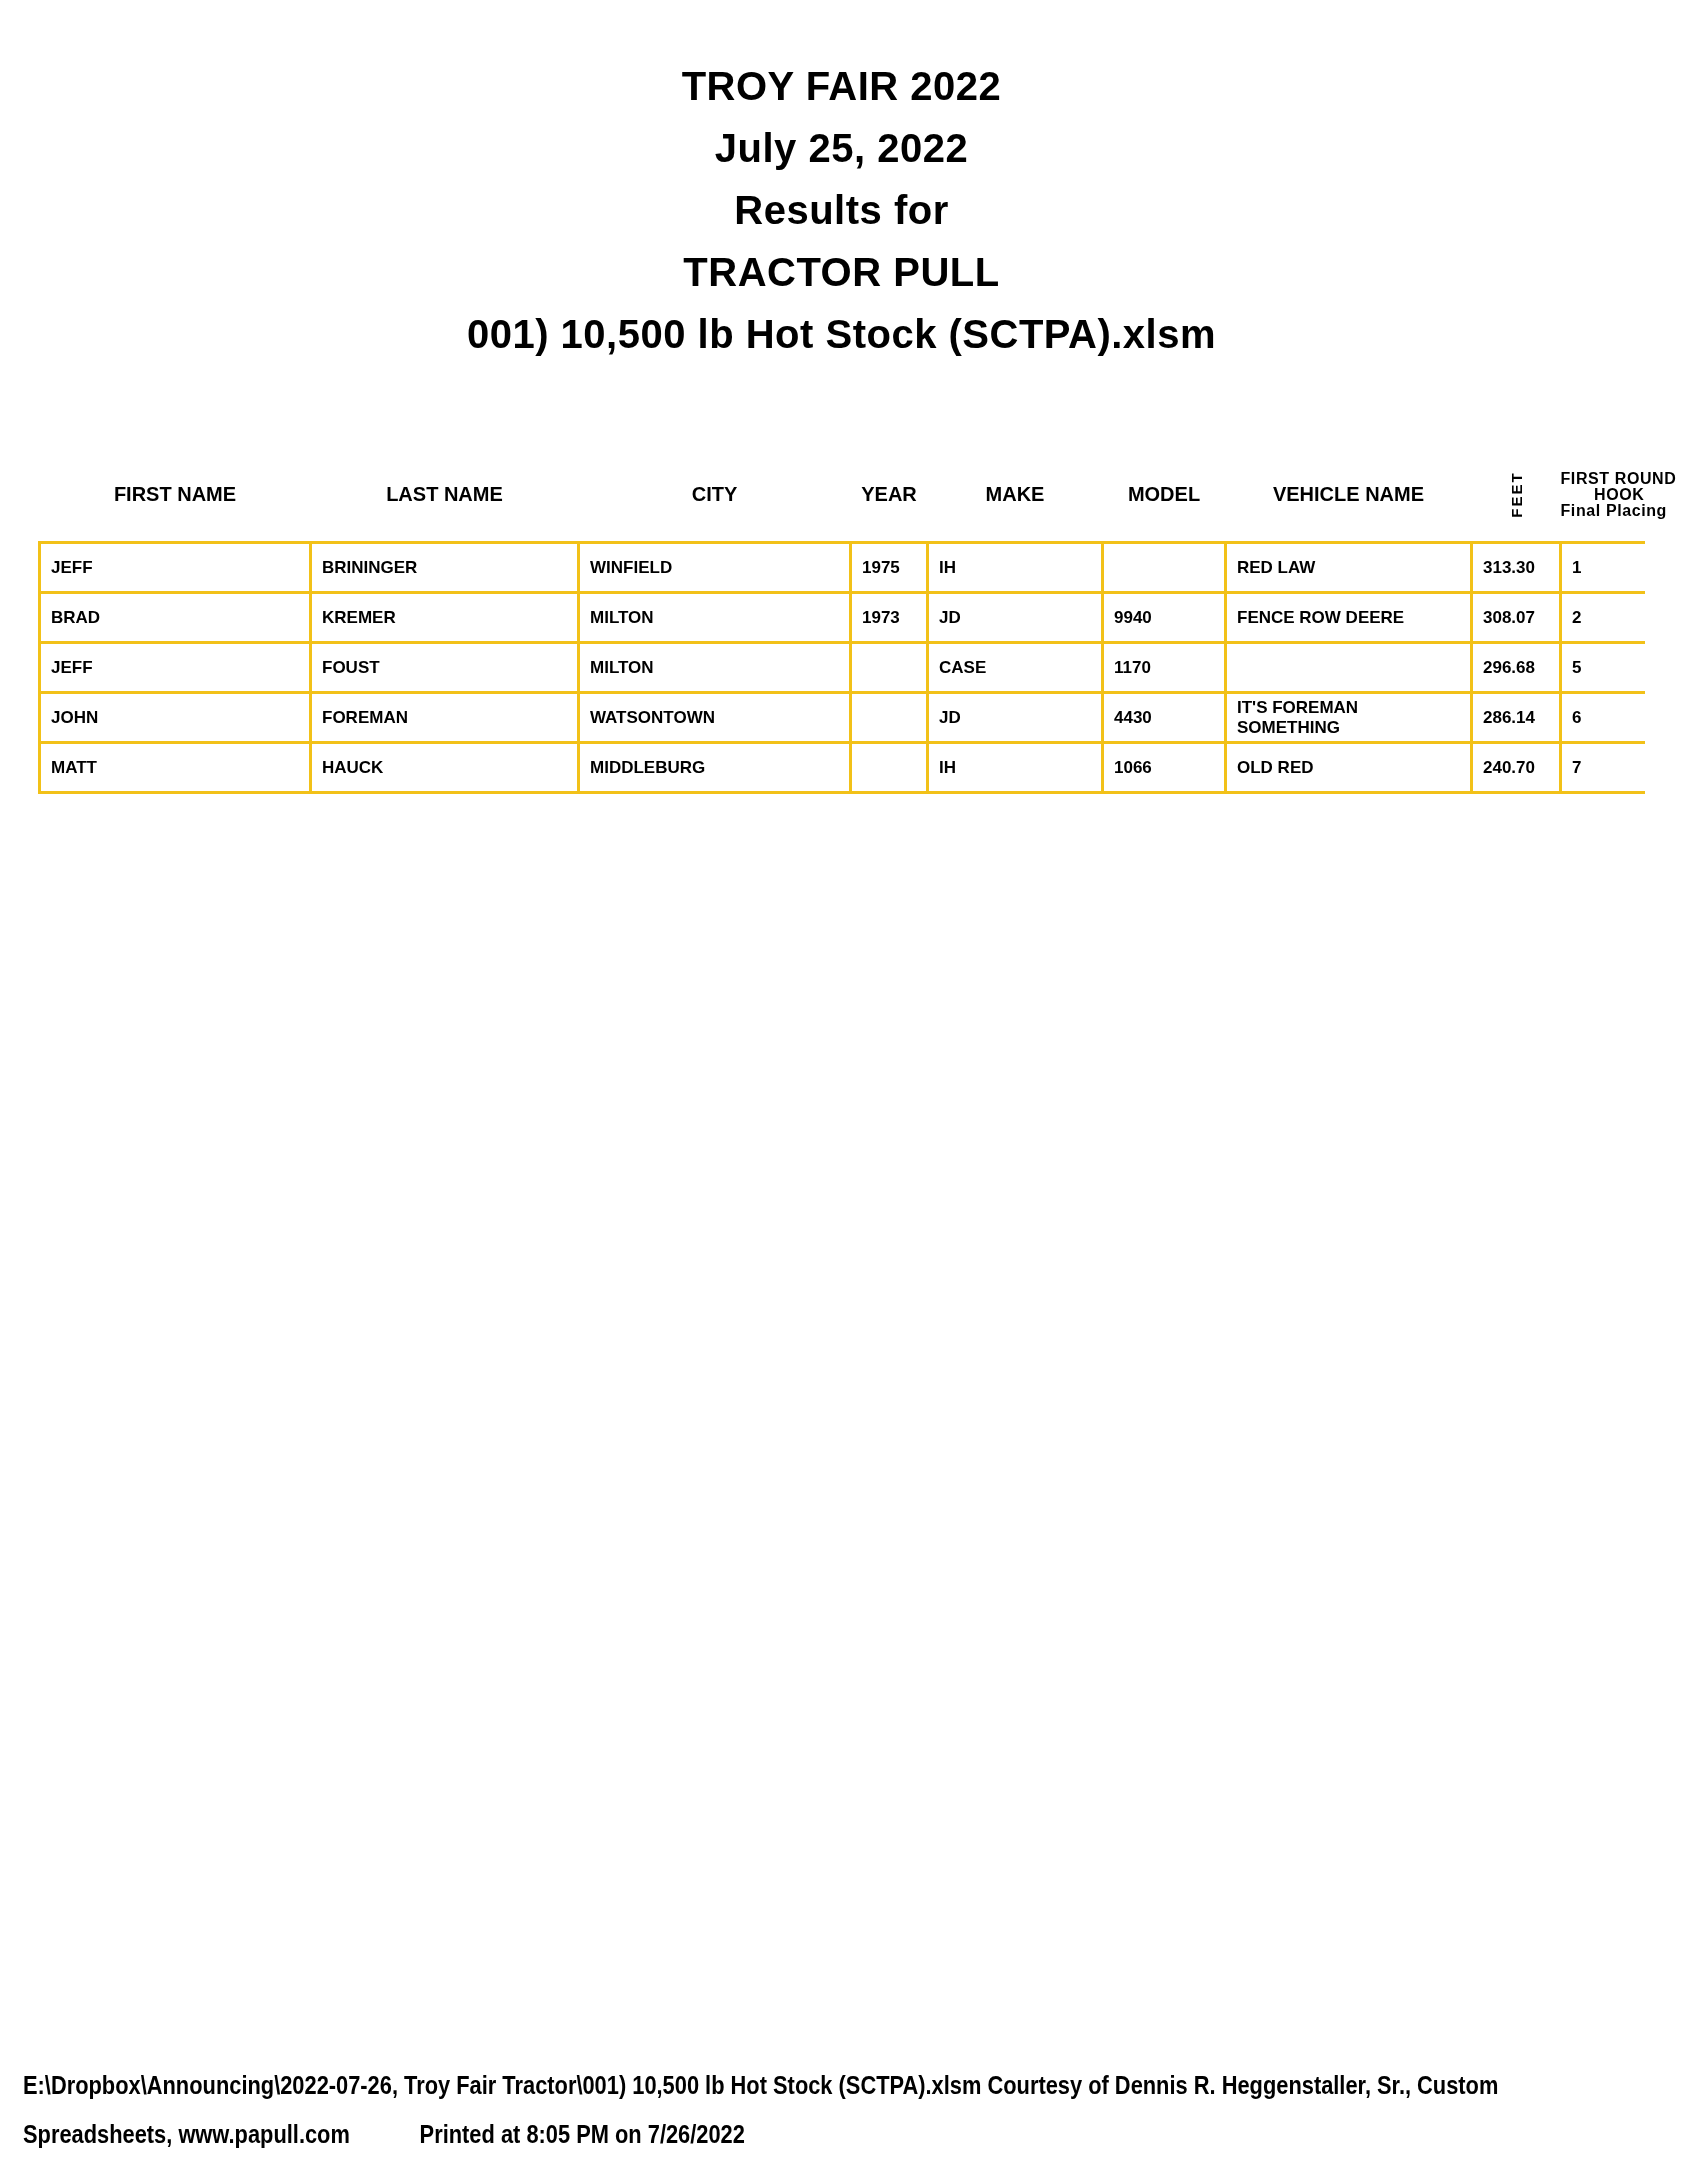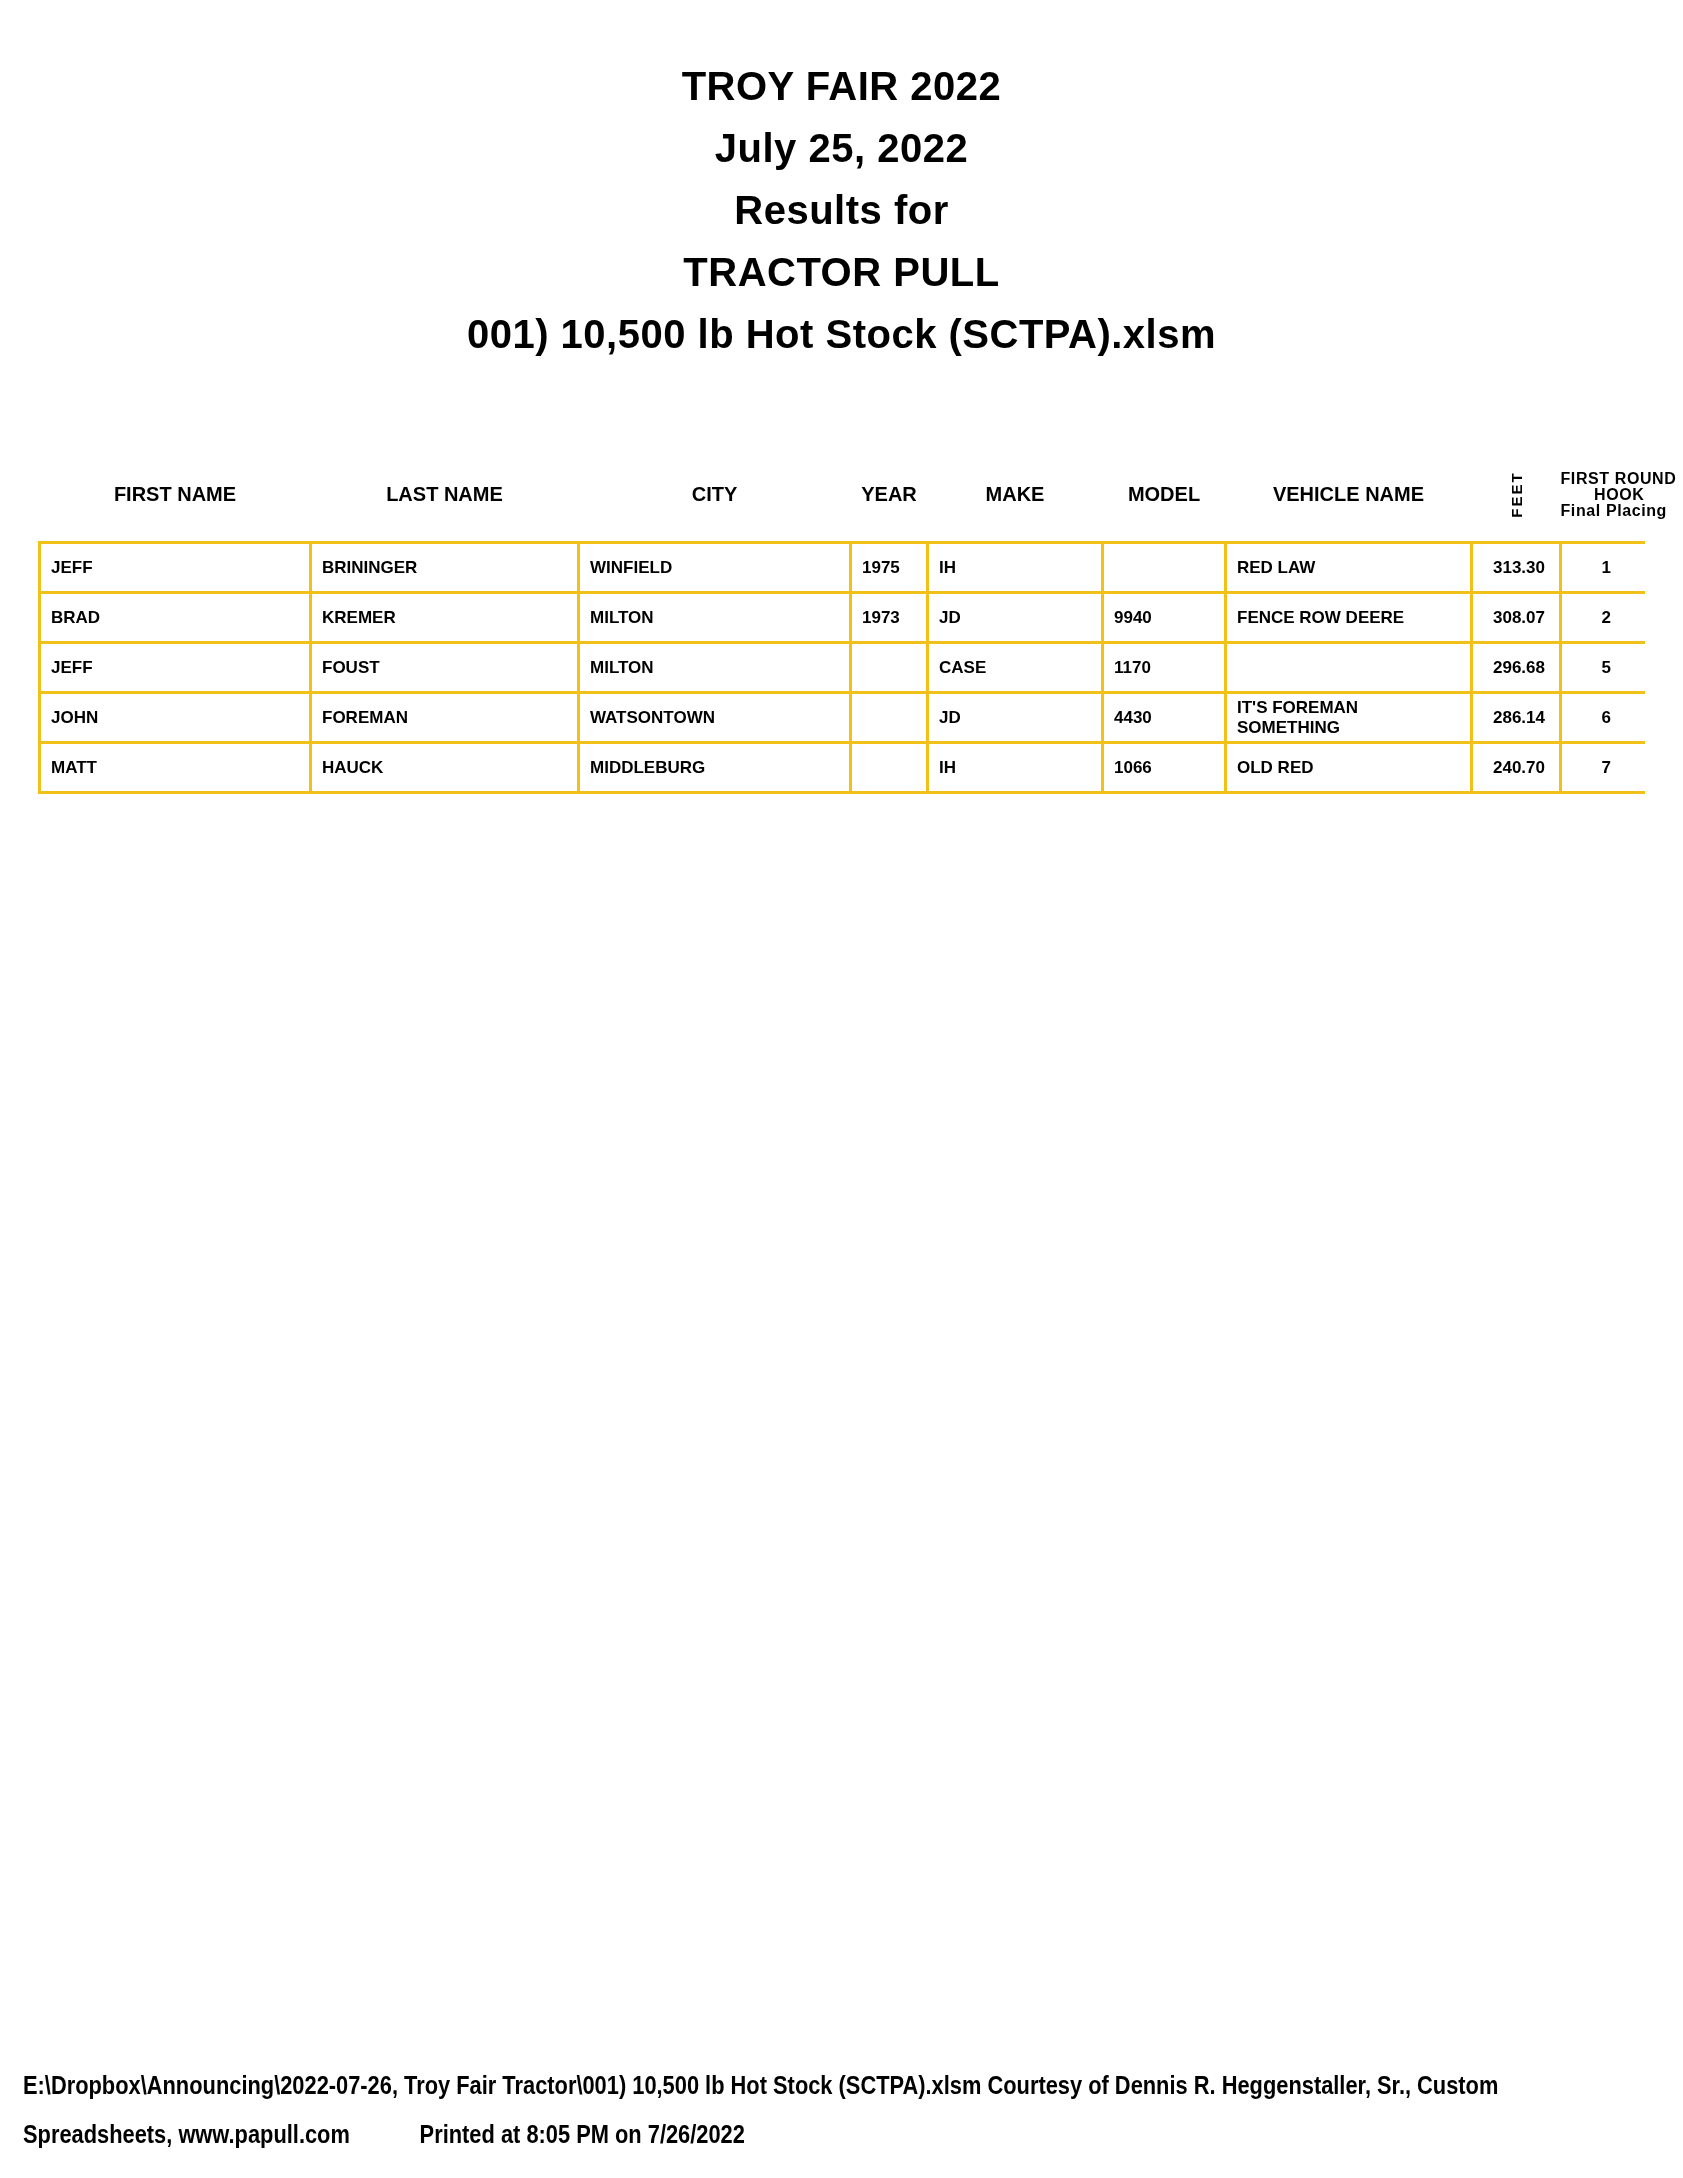--- a/index.html
+++ b/index.html
@@ -47,21 +47,21 @@
     height:47px;
     vertical-align:middle;
     font-size:17px;
     font-weight:bold;
     padding:0 4px 0 10px;
     overflow:hidden;
     line-height:20px;
   }
   .results-table tbody td:last-child{border-right:0;}
   .col-year-cell{padding-left:5px;}
-  .col-feet-cell,.col-place-cell{text-align:center;padding-left:0;}
+  .col-feet-cell,.col-place-cell{padding-left:0;}
   .vehicle-cell{white-space:pre-line;}
   
   .th-feet-wrap{
     display:flex;align-items:center;justify-content:center;
     height:69px;
   }
   .feet-rotated{
     display:inline-block;
     transform:rotate(-90deg);
     font-size:15px;

